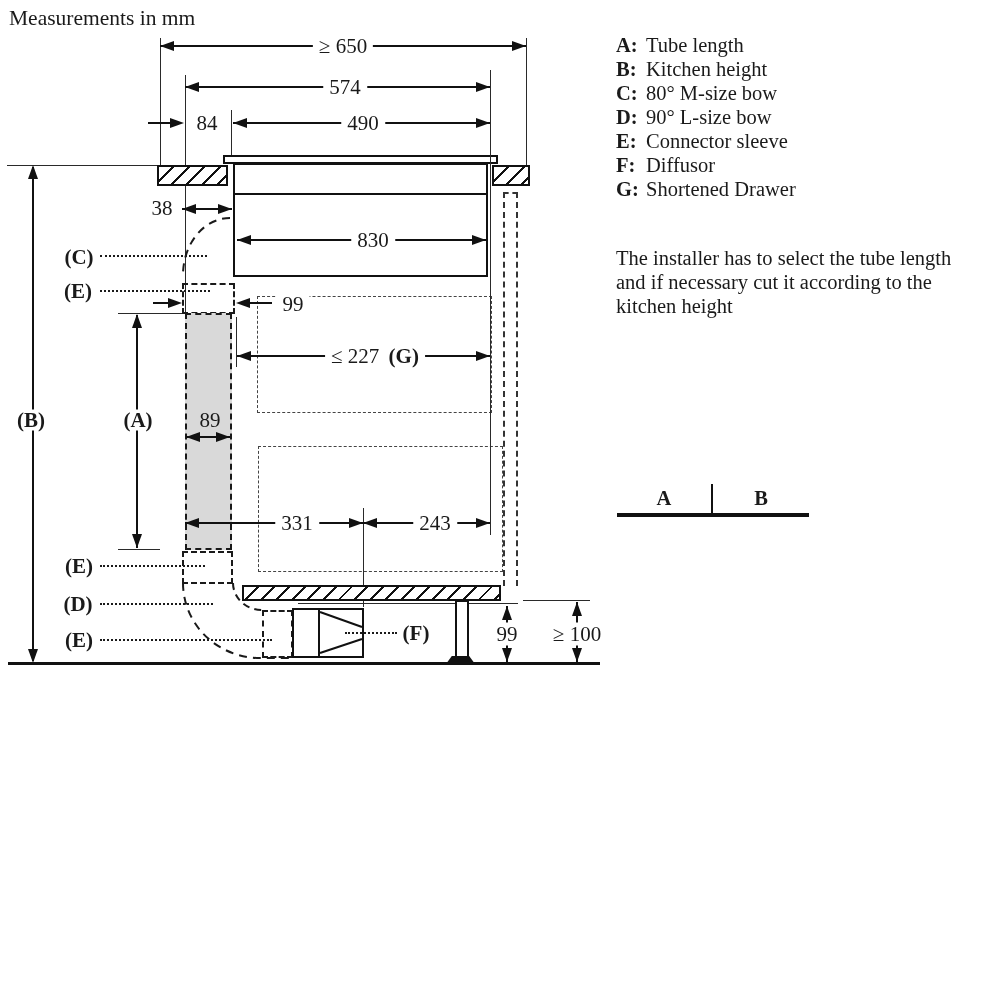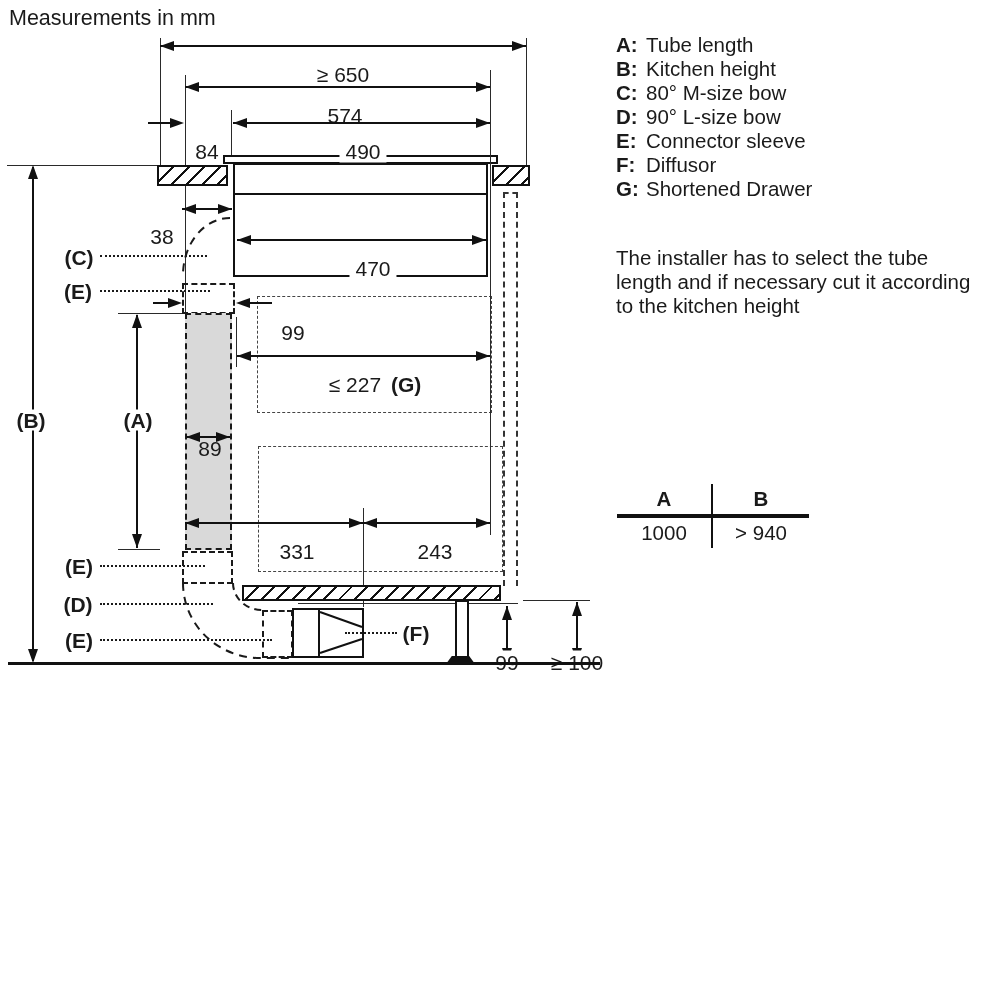--- a/index.html
+++ b/index.html
@@ -1,32 +1,32 @@
 <!DOCTYPE html>
 <html><head>
 <meta charset="utf-8">
 <style>
   html,body{margin:0;padding:0;background:#fff;}
   #canvas{position:relative;width:1000px;height:1000px;background:#ffffff;overflow:hidden;
-          font-family:Liberation Sans, sans-serif;color:#1a1a1a;}
+          font-family:Liberation Serif, serif;color:#1a1a1a;}
   .abs{position:absolute;}
   
   .xln{position:absolute;background:#2a2a2a;}
   .xv{width:1px;} .xh{height:1px;}
   
   .dln{position:absolute;background:#111;}
   .dh{height:2px;} .dv{width:2px;}
   
   .ah{position:absolute;width:0;height:0;}
   .ah-left{border-top:5px solid transparent;border-bottom:5px solid transparent;border-right:14px solid #111;}
   .ah-right{border-top:5px solid transparent;border-bottom:5px solid transparent;border-left:14px solid #111;}
   .ah-up{border-left:5px solid transparent;border-right:5px solid transparent;border-bottom:14px solid #111;}
   .ah-down{border-left:5px solid transparent;border-right:5px solid transparent;border-top:14px solid #111;}
   
-  .dtx{position:absolute;transform:translate(-50%,-50%);font-size:21px;white-space:nowrap;line-height:1;margin-top:28px;}
+  .dtx{position:absolute;transform:translate(-50%,-50%);font-size:21px;white-space:nowrap;line-height:1;}
   .wbg{background:#fff;padding:1px 6px;}
   .plabel{position:absolute;transform:translate(-50%,-50%);font-size:21px;font-weight:bold;white-space:nowrap;background:#fff;padding:0 3px;line-height:1;}
   
   .dot{position:absolute;border-top:2px dotted #1a1a1a;height:0;}
   
   .dsh{position:absolute;border:2px dashed #1a1a1a;box-sizing:border-box;background:transparent;}
   .dshthin{position:absolute;border:1px dashed #444;box-sizing:border-box;}
   .dshv{position:absolute;width:0;border-left:2px dashed #333;}
   .dshh{position:absolute;height:0;border-top:2px dashed #333;}
   
@@ -118,21 +118,21 @@
   <div class="dtx wbg" style="left:363px;top:123px;">490</div>
 
   <div class="dln dh" style="left:182px;top:208px;width:50px;"></div>
   <span class="ah ah-left" style="left:182px;top:204px;"></span>
   <span class="ah ah-right" style="left:218px;top:204px;"></span>
   <div class="dtx" style="left:162px;top:208px;">38</div>
 
   <div class="dln dh" style="left:237px;top:239px;width:249px;"></div>
   <span class="ah ah-left" style="left:237px;top:235px;"></span>
   <span class="ah ah-right" style="left:472px;top:235px;"></span>
-  <div class="dtx wbg" style="left:373px;top:240px;">470</div>
+  <div class="dtx wbg" style="left:373px;top:240px;">830</div>
 
   <div class="dln dh" style="left:153px;top:302px;width:16px;"></div>
   <span class="ah ah-right" style="left:168px;top:298px;"></span>
   <span class="ah ah-left" style="left:236px;top:298px;"></span>
   <div class="dln dh" style="left:250px;top:302px;width:22px;"></div>
   <div class="dtx wbg" style="left:293px;top:304px;">99</div>
 
   <div class="dln dh" style="left:237px;top:355px;width:253px;"></div>
   <span class="ah ah-left" style="left:237px;top:351px;"></span>
   <span class="ah ah-right" style="left:476px;top:351px;"></span>
@@ -225,19 +225,15 @@
 
   <div id="note">The installer has to select the tube length and if necessary cut it according to the kitchen height</div>
 
   <div id="abtable">
     <div class="trow thead">
       <span class="tc cA">A</span>
       <span class="tc">B</span>
     </div>
     <div class="tdiv"></div>
     <div class="tdiv"></div>
-    <div class="trow">
-      <span class="tc cA">1000</span>
-      <span class="tc">&gt; 940</span>
-    </div>
   </div>
 
 </div>
 
 </body></html>

